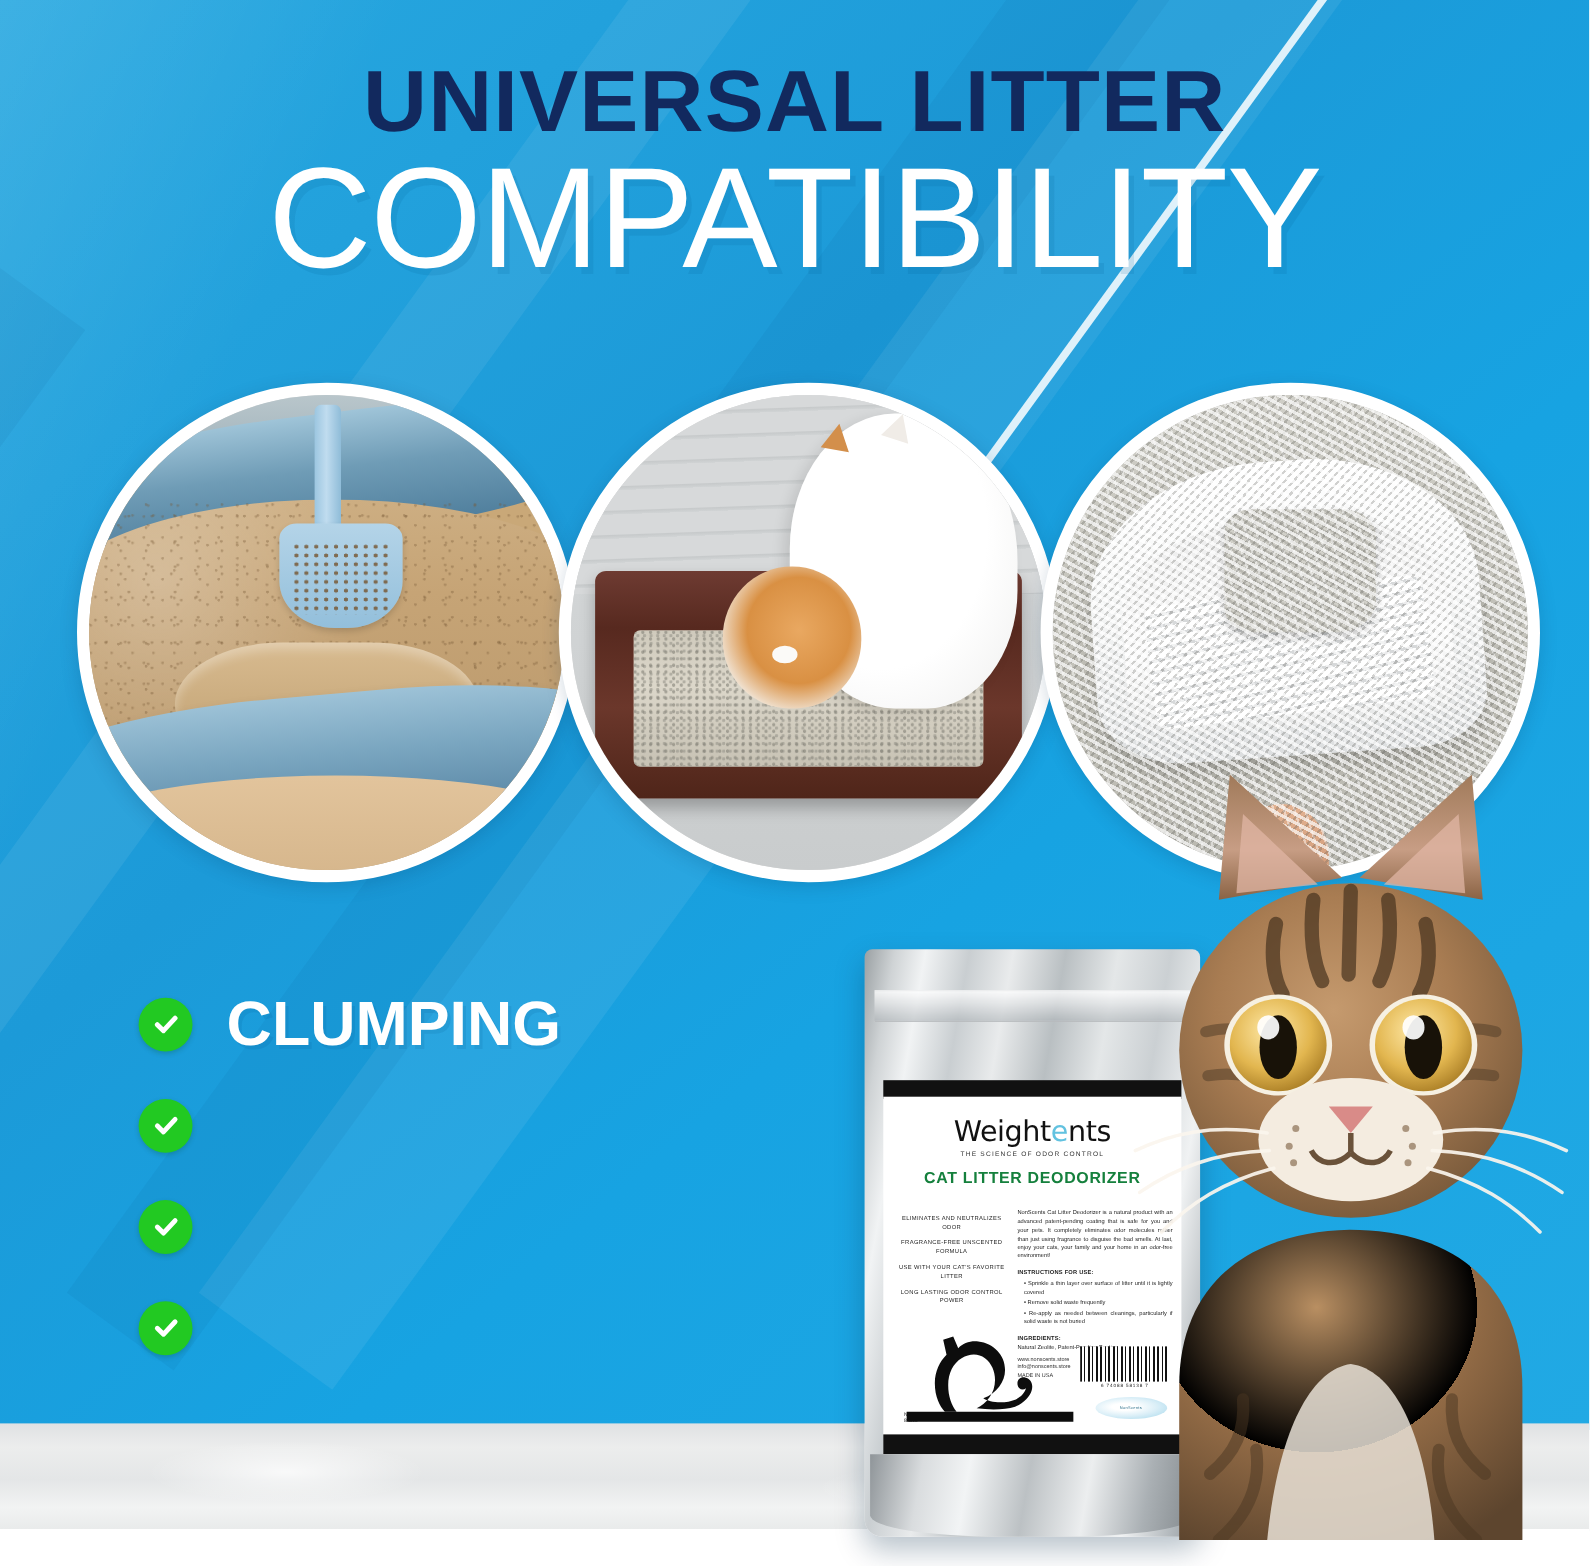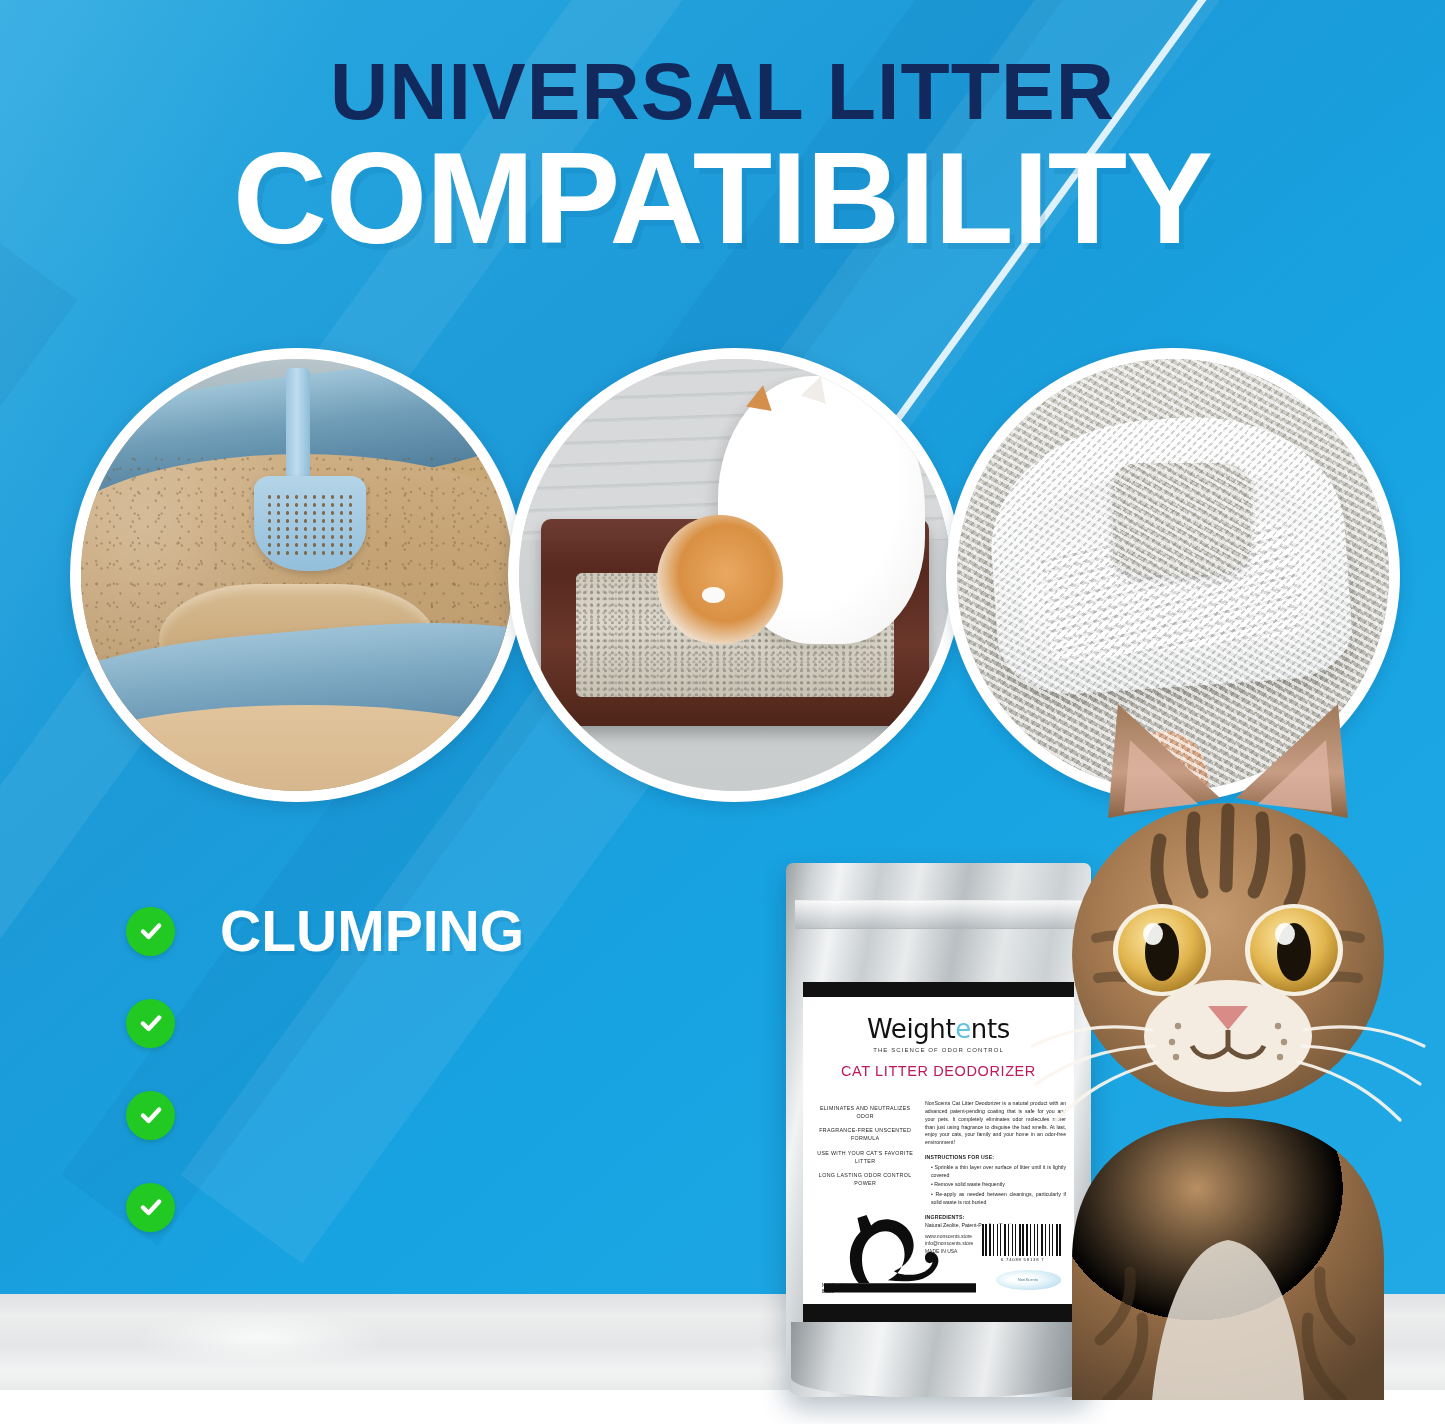--- a/index.html
+++ b/index.html
@@ -46,21 +46,21 @@
   
   .hd-wrap{position:absolute;left:0;top:0;width:1445px;text-align:center;}
   .hd1{
     position:absolute;left:0;top:52px;width:1445px;
     font-size:79px;line-height:1;font-weight:700;letter-spacing:1px;
     color:#12295e;text-align:center;
     transform:scaleX(1.02);
   }
   .hd2{
     position:absolute;left:0;top:133px;width:1445px;
-    font-size:130px;line-height:1;font-weight:700;letter-spacing:-1px;
+    font-size:130px;line-height:1;font-weight:400;letter-spacing:-1px;
     color:#ffffff;text-align:center;
     text-shadow:5px 6px 0 rgba(0,90,150,.13);
     transform:scaleX(1.0);
   }
 
   
   .circ{
     position:absolute;border-radius:50%;
     border:11px solid #ffffff;
     overflow:hidden;
@@ -223,21 +223,21 @@
   .check-list{position:absolute;left:126px;top:900px;width:740px;}
   .check-row{position:absolute;left:0;display:flex;align-items:center;height:62px;}
   .check-badge{
     width:49px;height:49px;border-radius:50%;
     background:#22c922;
     flex:0 0 auto;display:flex;align-items:center;justify-content:center;
     box-shadow:0 2px 5px rgba(0,70,20,.22);
   }
   .check-badge svg{display:block;}
   .check-text{
-    margin-left:45px;color:#ffffff;font-weight:700;
+    margin-left:31px;color:#ffffff;font-weight:700;
     font-size:57px;line-height:1;letter-spacing:0px;
     white-space:nowrap;
     text-shadow:3px 4px 0 rgba(0,85,140,.12);
     text-align:center;
   }
 
   
   .pack{
     position:absolute;left:786px;top:863px;width:305px;height:534px;
   }
@@ -281,21 +281,21 @@
     font-size:26px;font-weight:400;color:#111;letter-spacing:-.4px;
     font-family:"DejaVu Sans",sans-serif;
   }
   .brand .wv{color:#62c2e0;}
   .brand-tag{
     position:absolute;left:0;top:14%;width:100%;text-align:center;
     font-size:6px;letter-spacing:1.1px;color:#333;
   }
   .prod-name{
     position:absolute;left:0;top:18.5%;width:100%;text-align:center;
-    font-size:14.5px;letter-spacing:.6px;color:#be185d;font-weight:400;
+    font-size:14.5px;letter-spacing:.6px;color:#15803d;font-weight:700;
   }
   .feat-col{
     position:absolute;left:4%;top:30%;width:38%;text-align:center;
     font-size:5.3px;line-height:1.55;letter-spacing:.35px;color:#222;
   }
   .feat-col div{margin-bottom:6px;}
   .body-col{
     position:absolute;left:45%;top:29%;width:52%;
     font-size:5.2px;line-height:1.5;color:#222;text-align:justify;
   }

